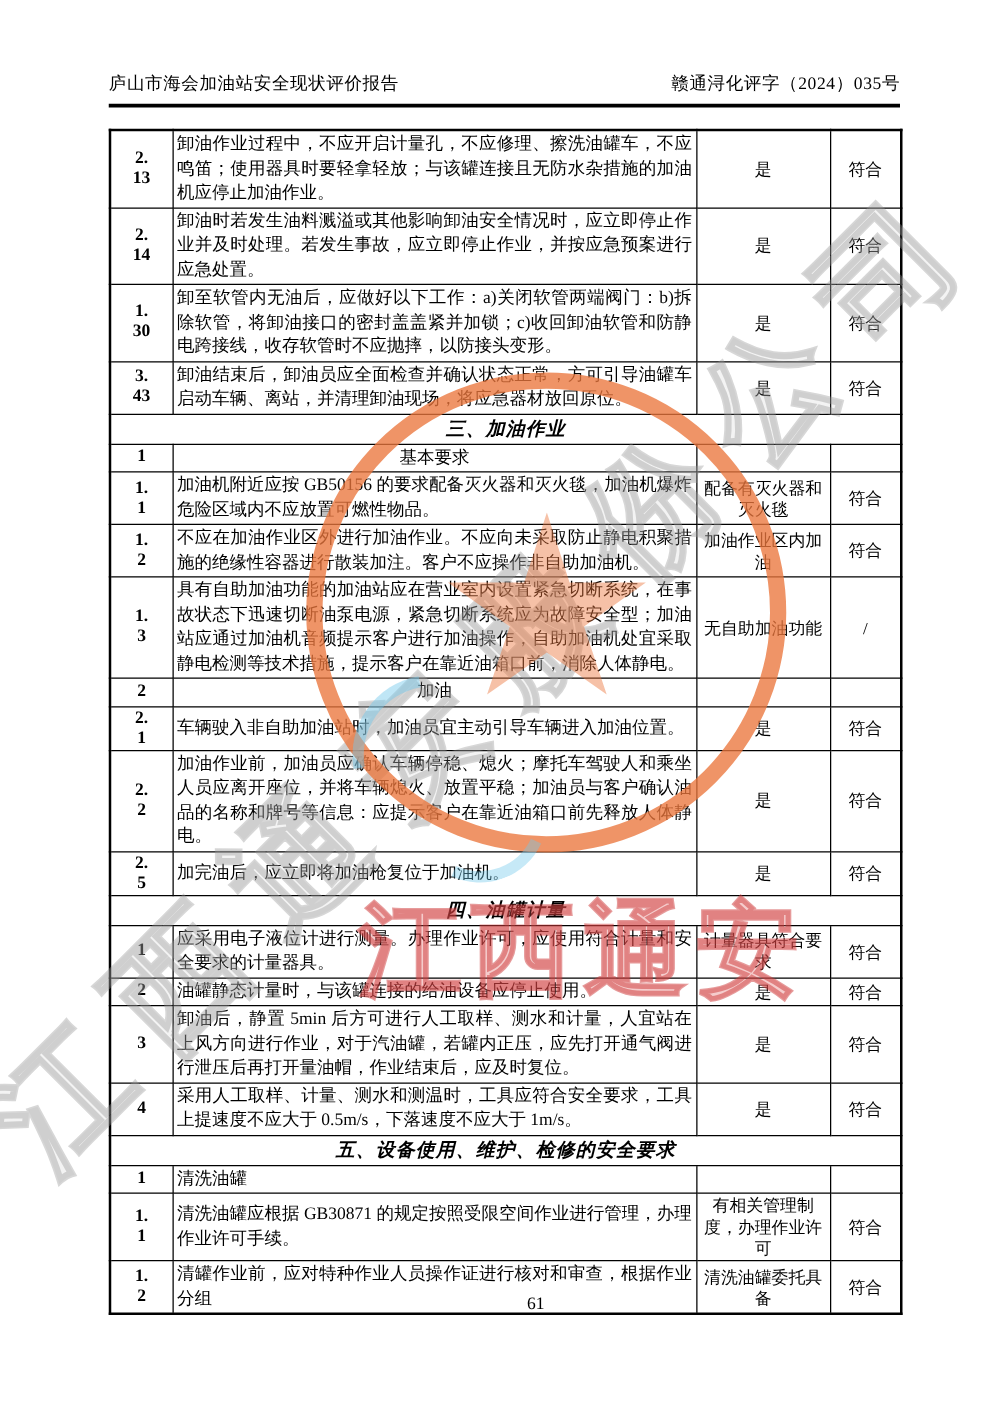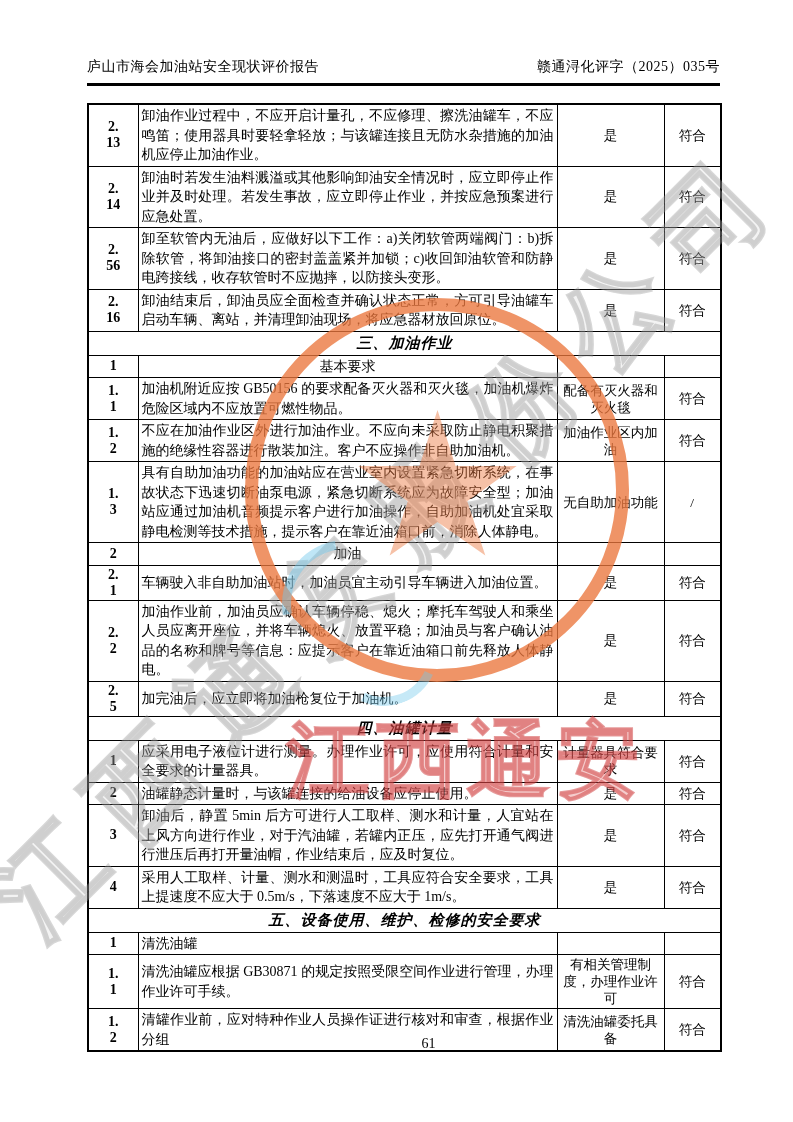--- a/index.html
+++ b/index.html
@@ -89,21 +89,21 @@
   .arc1{left:282px;top:540px;width:110px;height:110px;border-left-color:rgba(112,200,235,0.45);transform:rotate(35deg);}
   .arc2{left:330px;top:598px;width:90px;height:90px;border-bottom-color:rgba(112,200,235,0.4);transform:rotate(-20deg);}
 </style>
 </head>
 <body>
 
 <div class="page">
 
   <div class="header">
     <span class="left">庐山市海会加油站安全现状评价报告</span>
-    <span class="right">赣通浔化评字（2025）035号</span>
+    <span class="right">赣通浔化评字（2024）035号</span>
   </div>
 
   <table class="report">
     <colgroup>
       <col style="width:50px">
       <col style="width:419px">
       <col style="width:107px">
       <col style="width:57px">
     </colgroup>
     <tbody id="report-body">
@@ -113,27 +113,27 @@
           <td class="c-status">是</td>
           <td class="c-result">符合</td>
         </tr>
         <tr>
           <td class="c-no">2.14</td>
           <td class="c-desc">卸油时若发生油料溅溢或其他影响卸油安全情况时，应立即停止作业并及时处理。若发生事故，应立即停止作业，并按应急预案进行应急处置。</td>
           <td class="c-status">是</td>
           <td class="c-result">符合</td>
         </tr>
         <tr>
-          <td class="c-no">2.56</td>
+          <td class="c-no">1.30</td>
           <td class="c-desc">卸至软管内无油后，应做好以下工作：a)关闭软管两端阀门：b)拆除软管，将卸油接口的密封盖盖紧并加锁；c)收回卸油软管和防静电跨接线，收存软管时不应抛摔，以防接头变形。</td>
           <td class="c-status">是</td>
           <td class="c-result">符合</td>
         </tr>
         <tr>
-          <td class="c-no">2.16</td>
+          <td class="c-no">3.43</td>
           <td class="c-desc">卸油结束后，卸油员应全面检查并确认状态正常，方可引导油罐车启动车辆、离站，并清理卸油现场，将应急器材放回原位。</td>
           <td class="c-status">是</td>
           <td class="c-result">符合</td>
         </tr>
         <tr>
           <td colspan="4" class="c-section">三、加油作业</td>
         </tr>
         <tr>
           <td class="c-no">1</td>
           <td class="c-desc center">基本要求</td>

